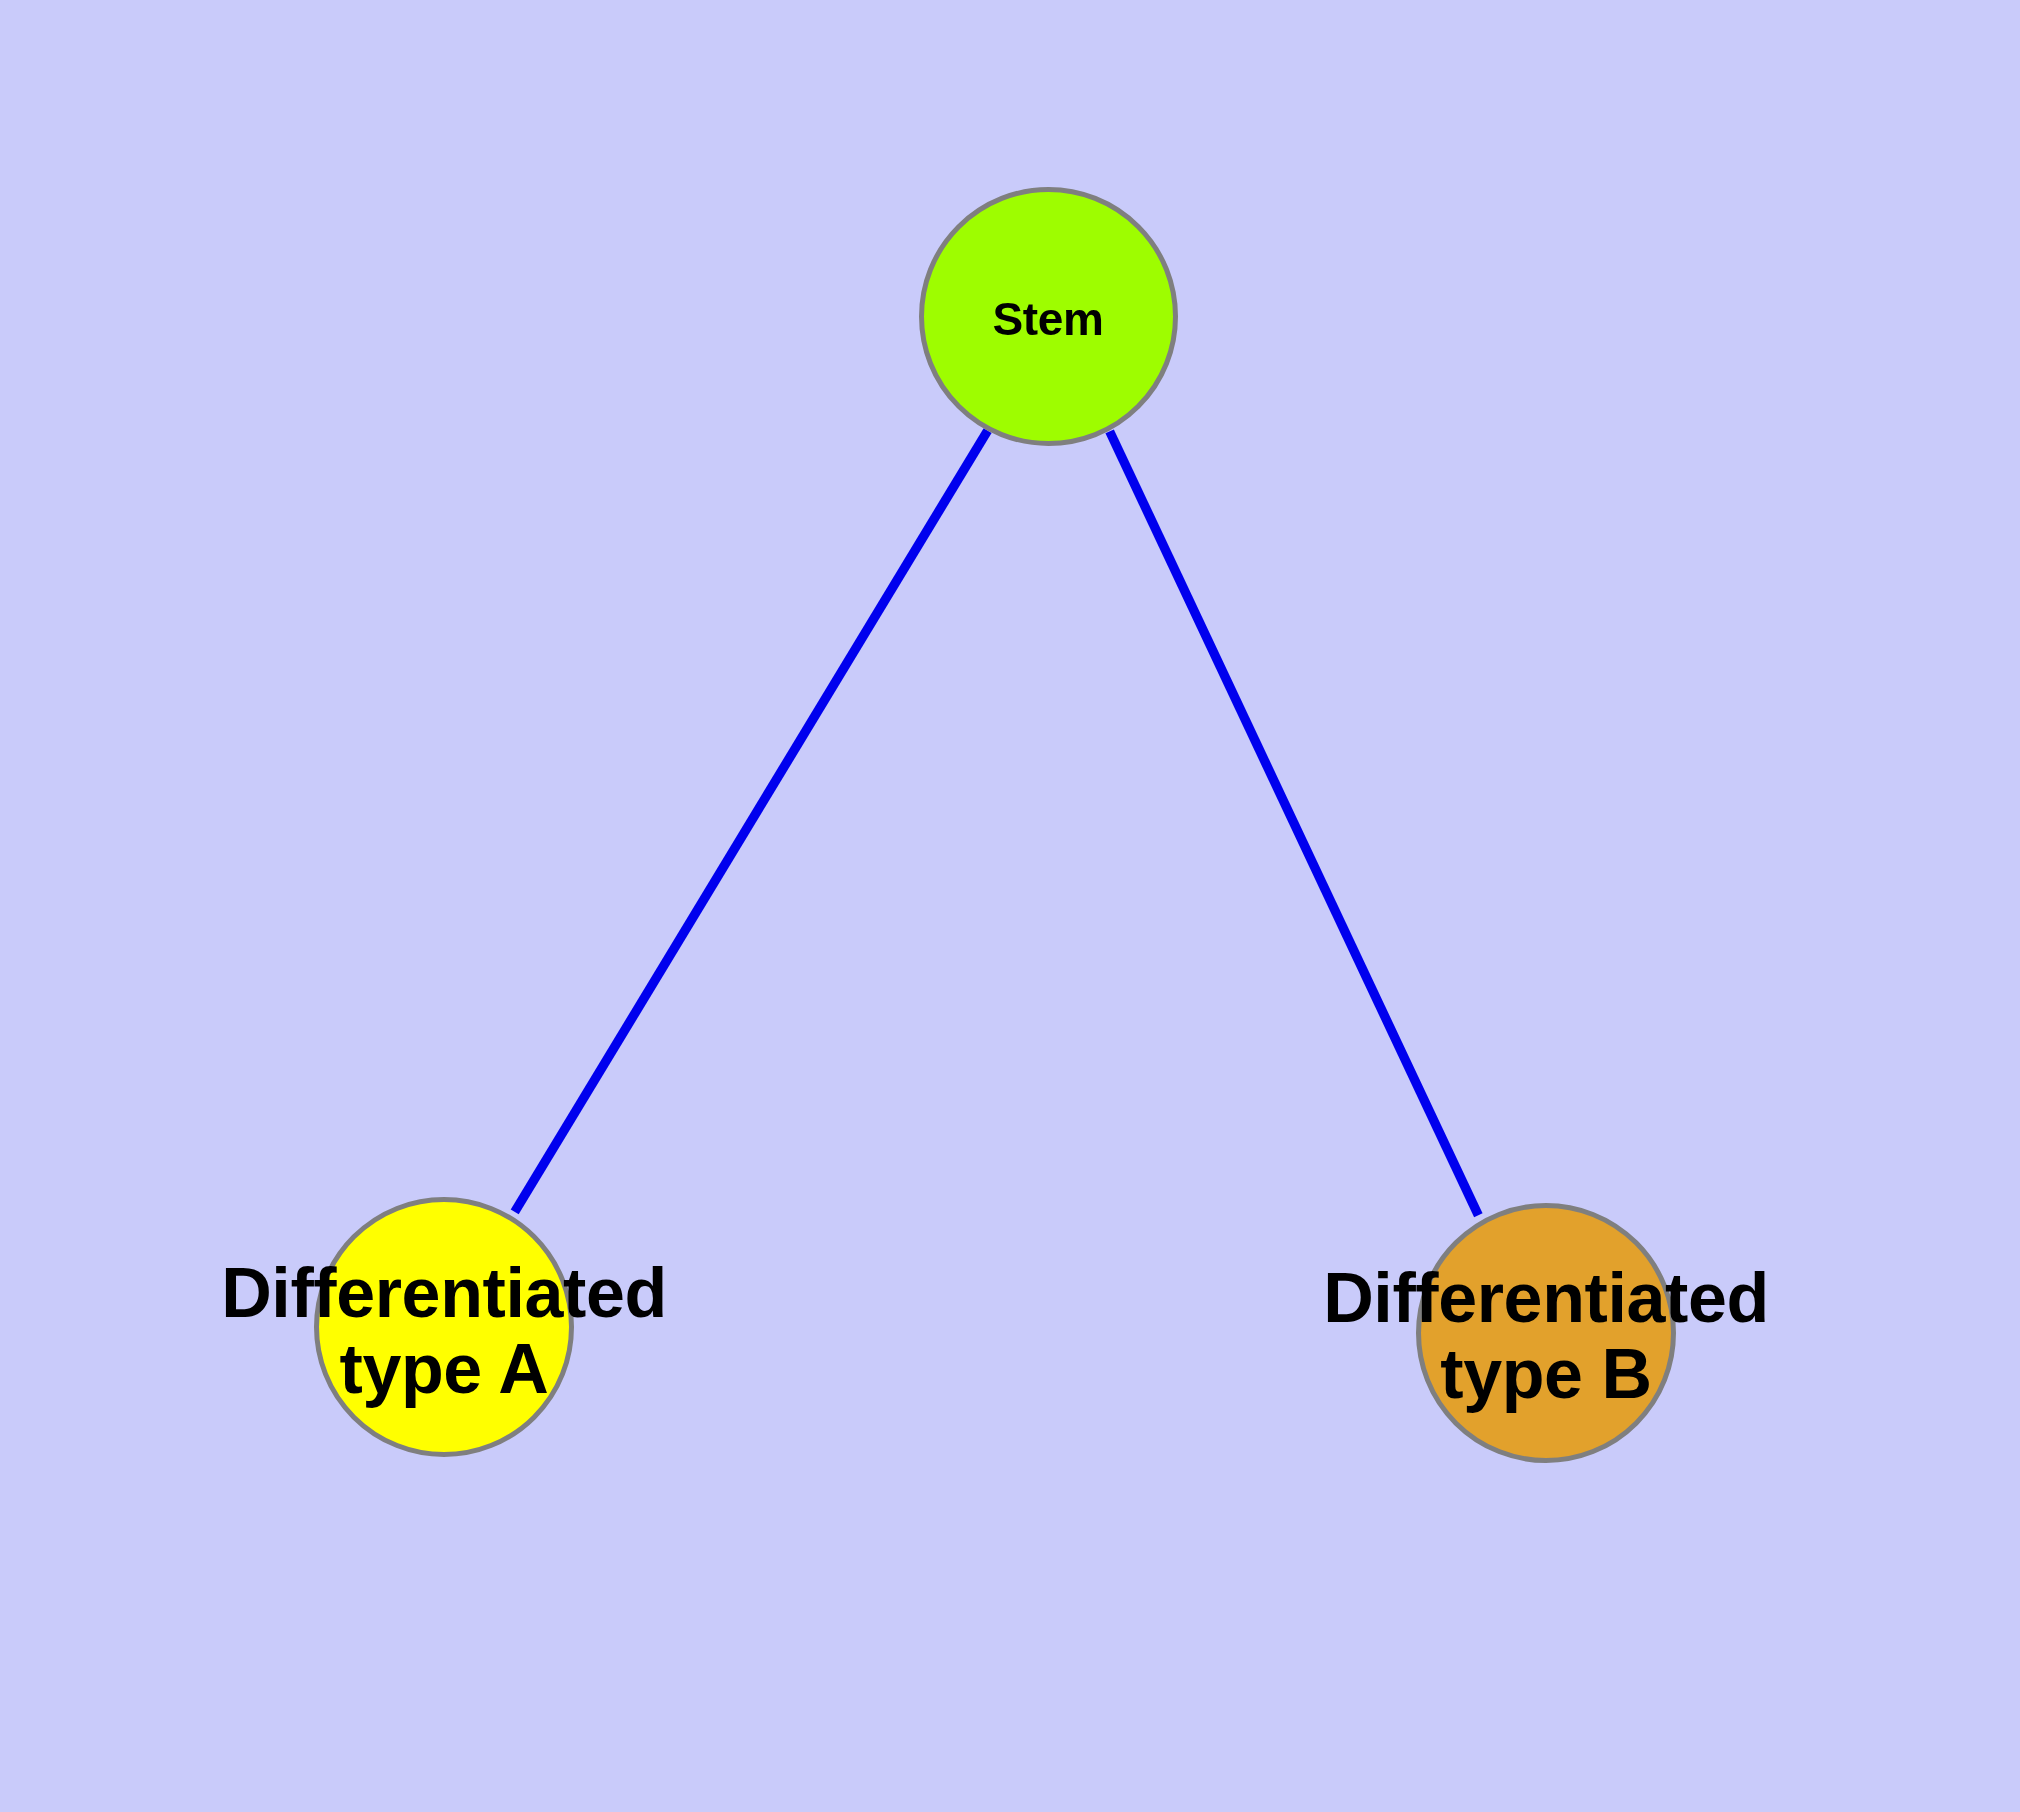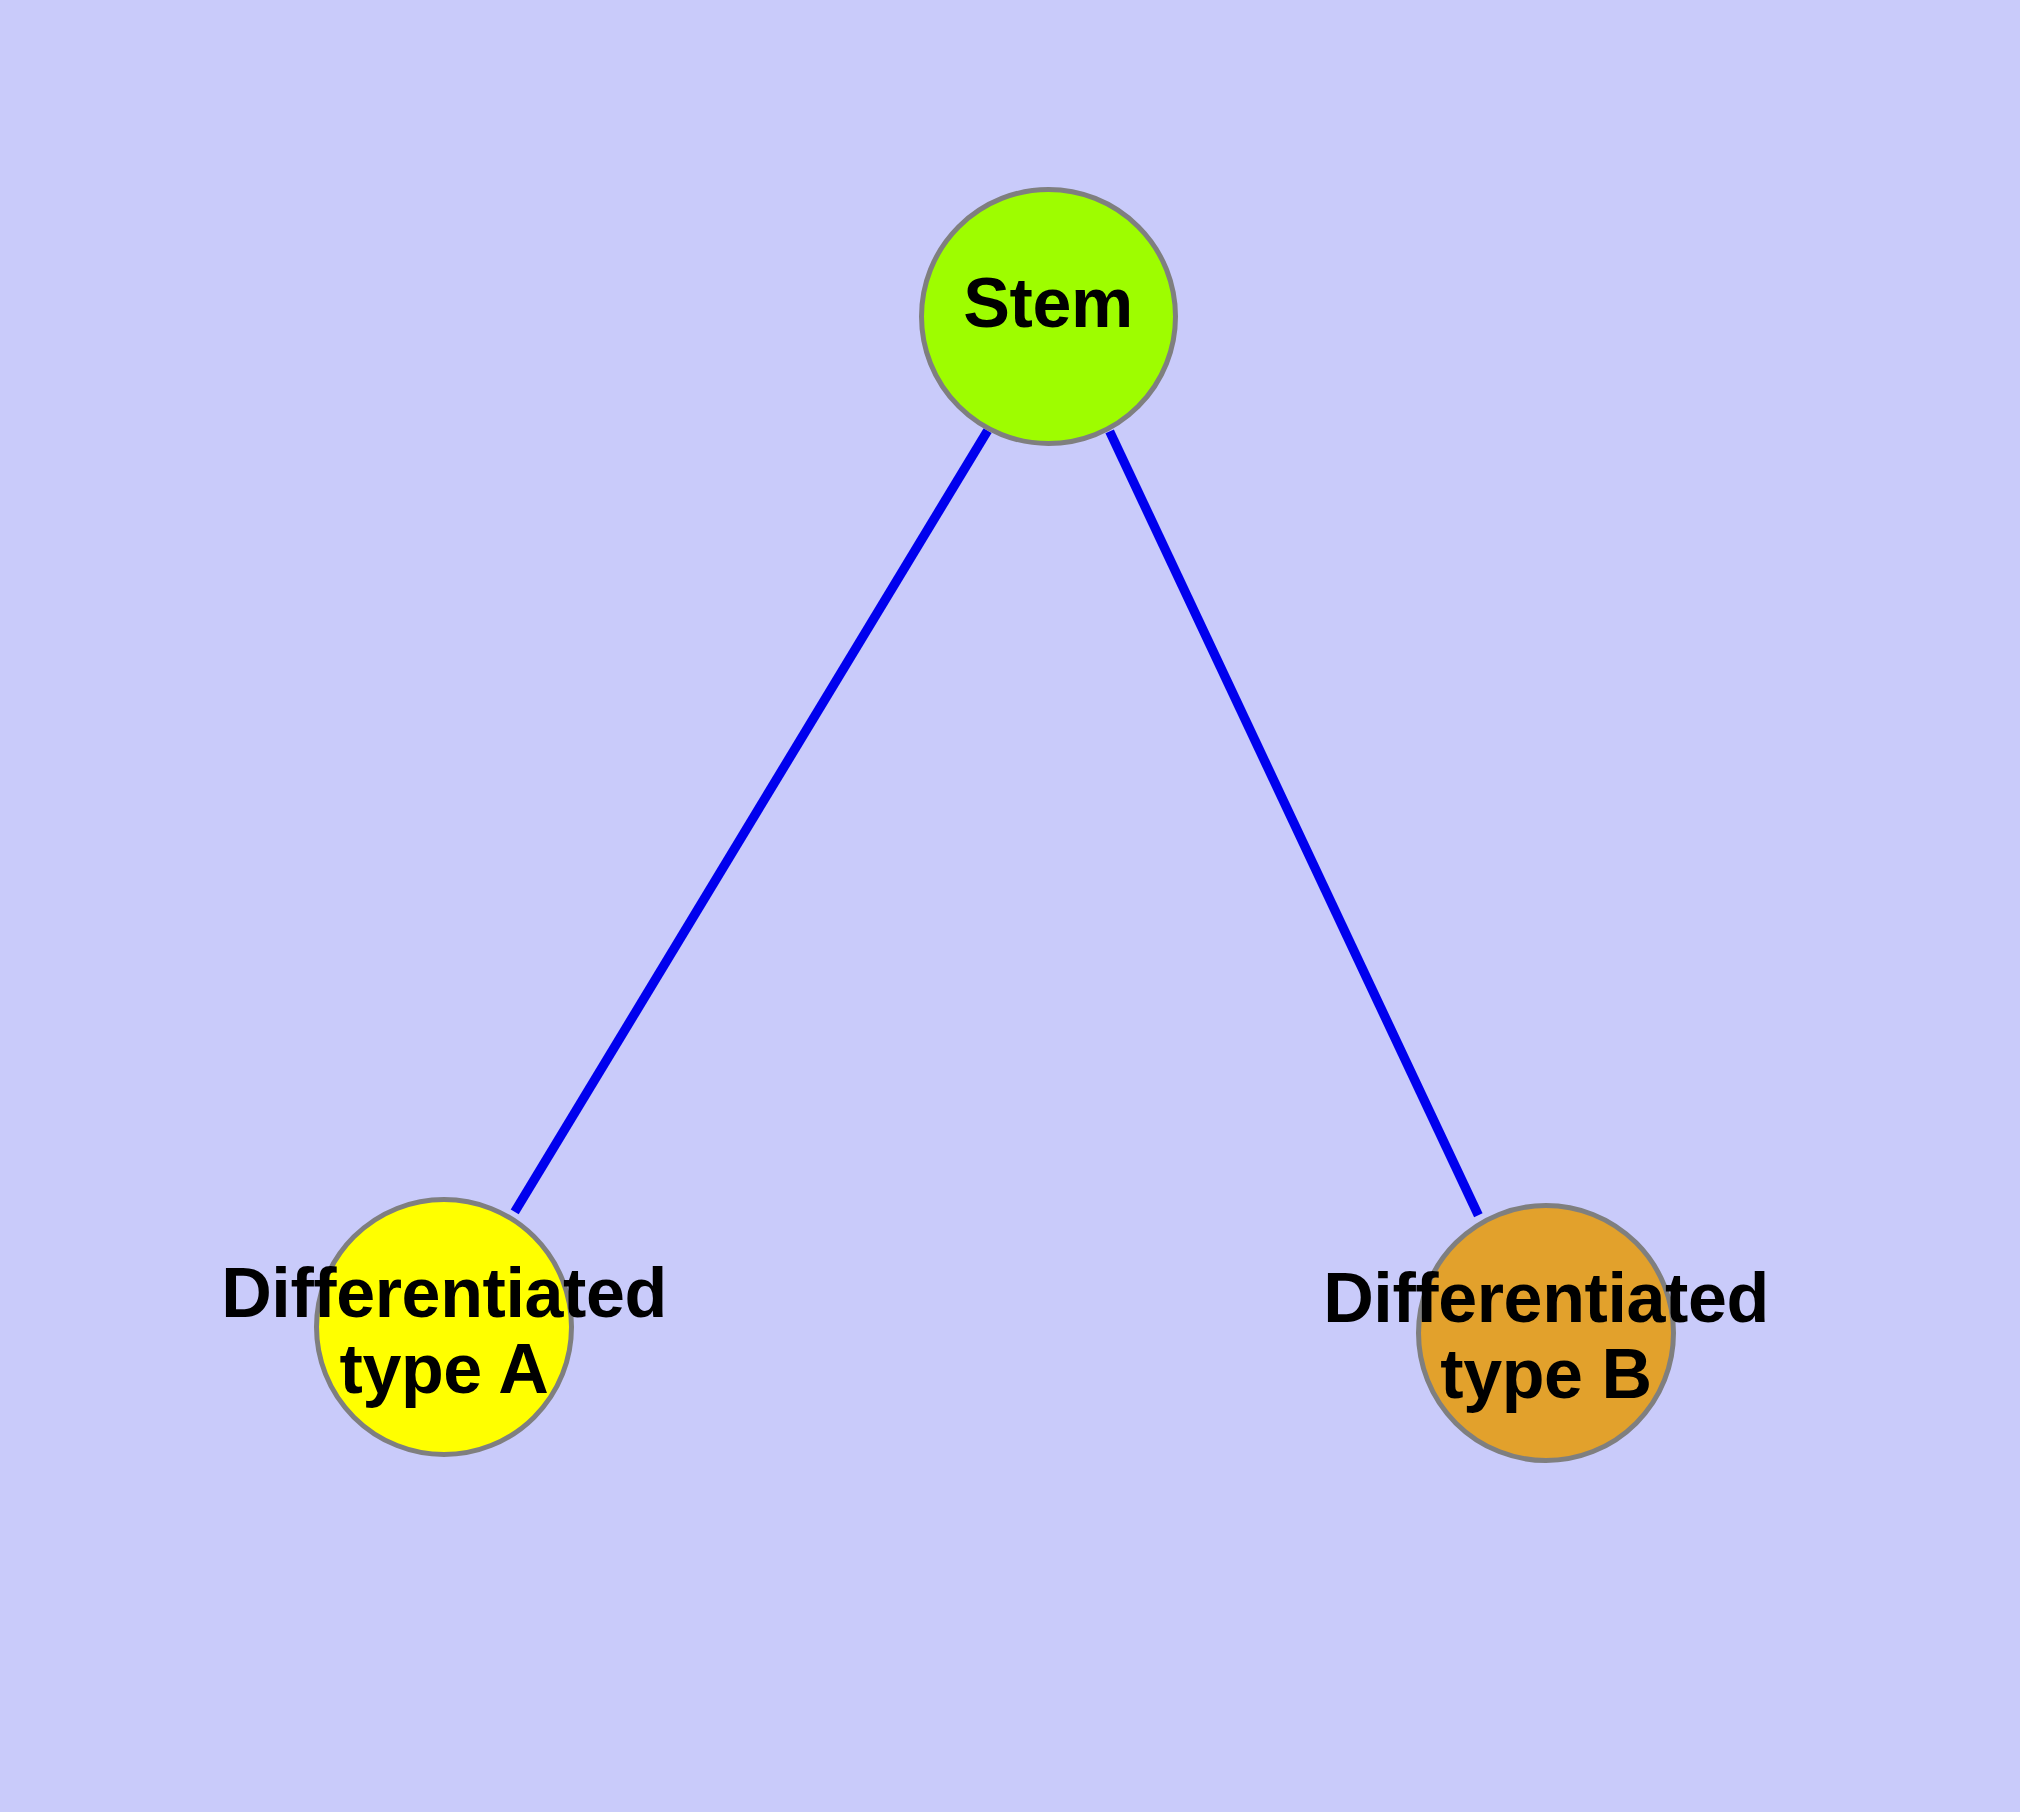--- a/index.html
+++ b/index.html
@@ -53,22 +53,22 @@
   #node-stem {
     left: 919px;
     top: 187px;
     width: 259px;
     height: 259px;
     background: #9efd00;
     border: 5.1px solid #7f7f7f;
   }
   #label-stem {
     left: 1048px;
-    top: 304px;
-    font-size: 70px;
+    top: 320px;
+    font-size: 46px;
   }
   
   #node-diff-a {
     left: 314px;
     top: 1197px;
     width: 260px;
     height: 260px;
     background: #ffff00;
     border: 5.1px solid #7f7f7f;
   }

